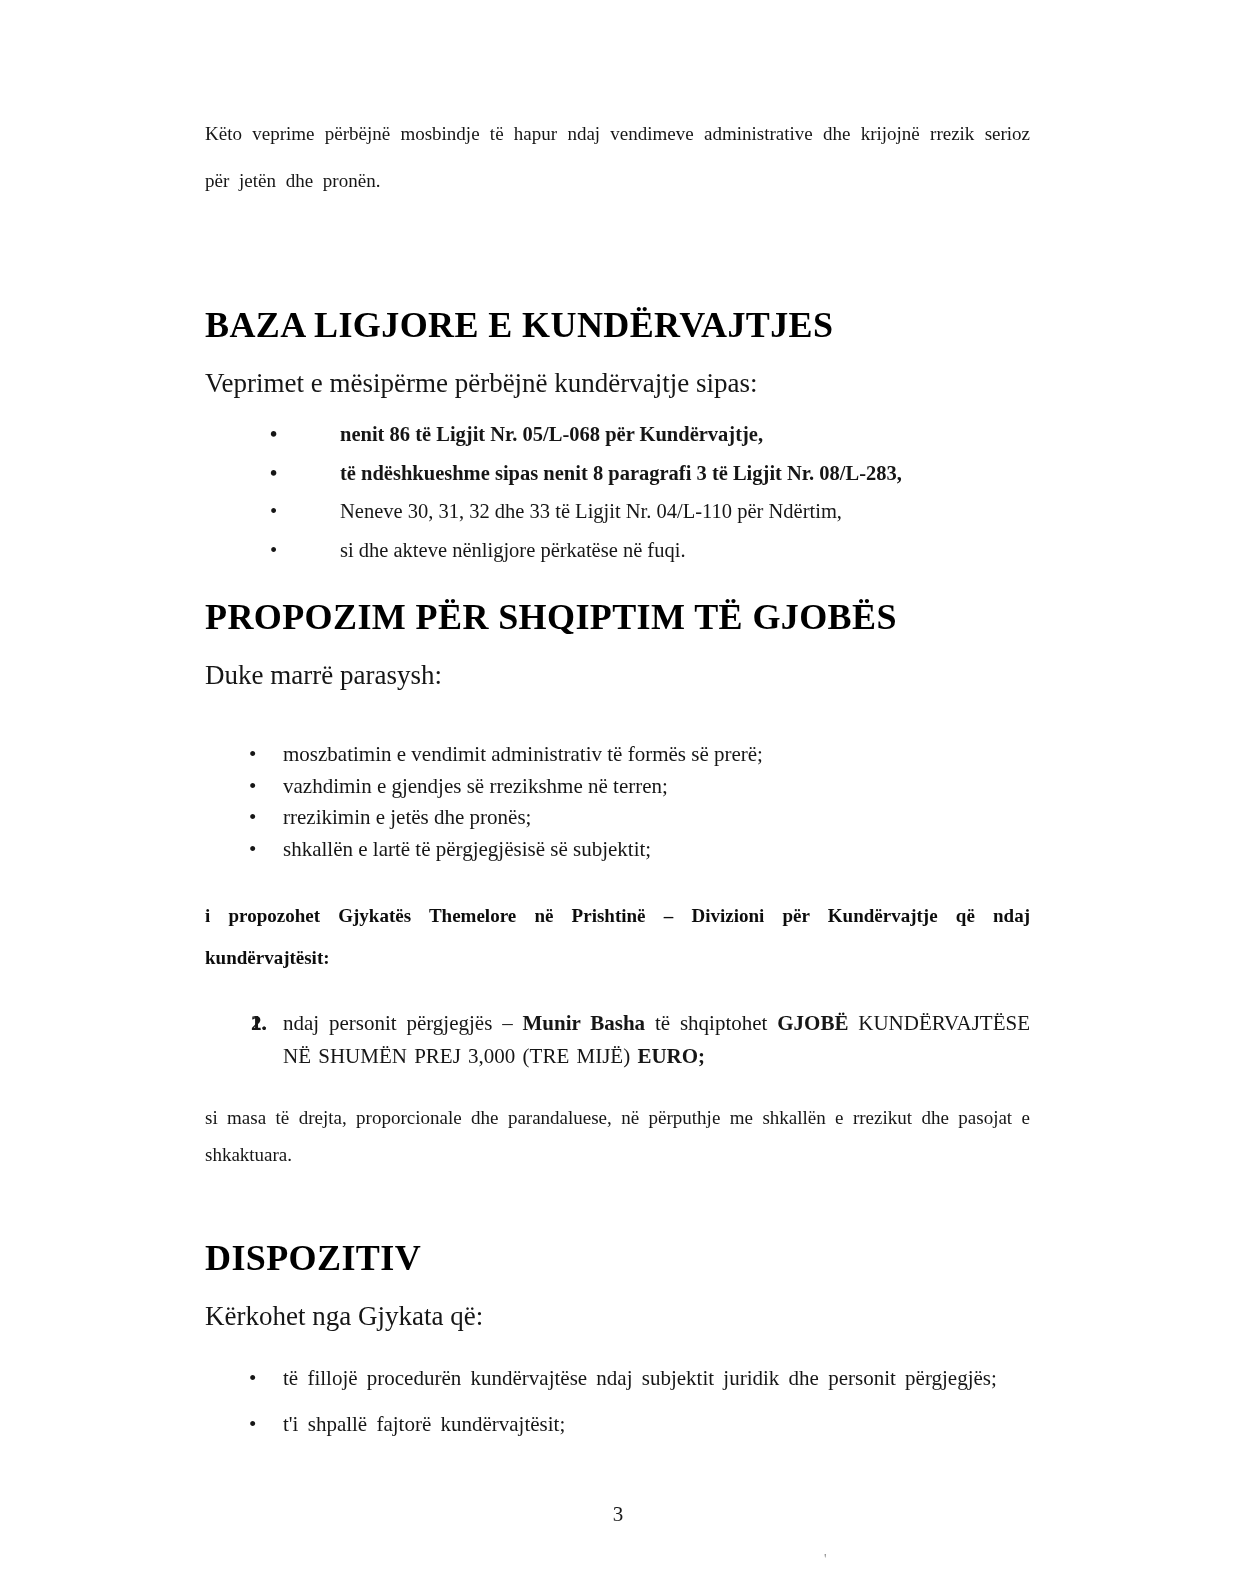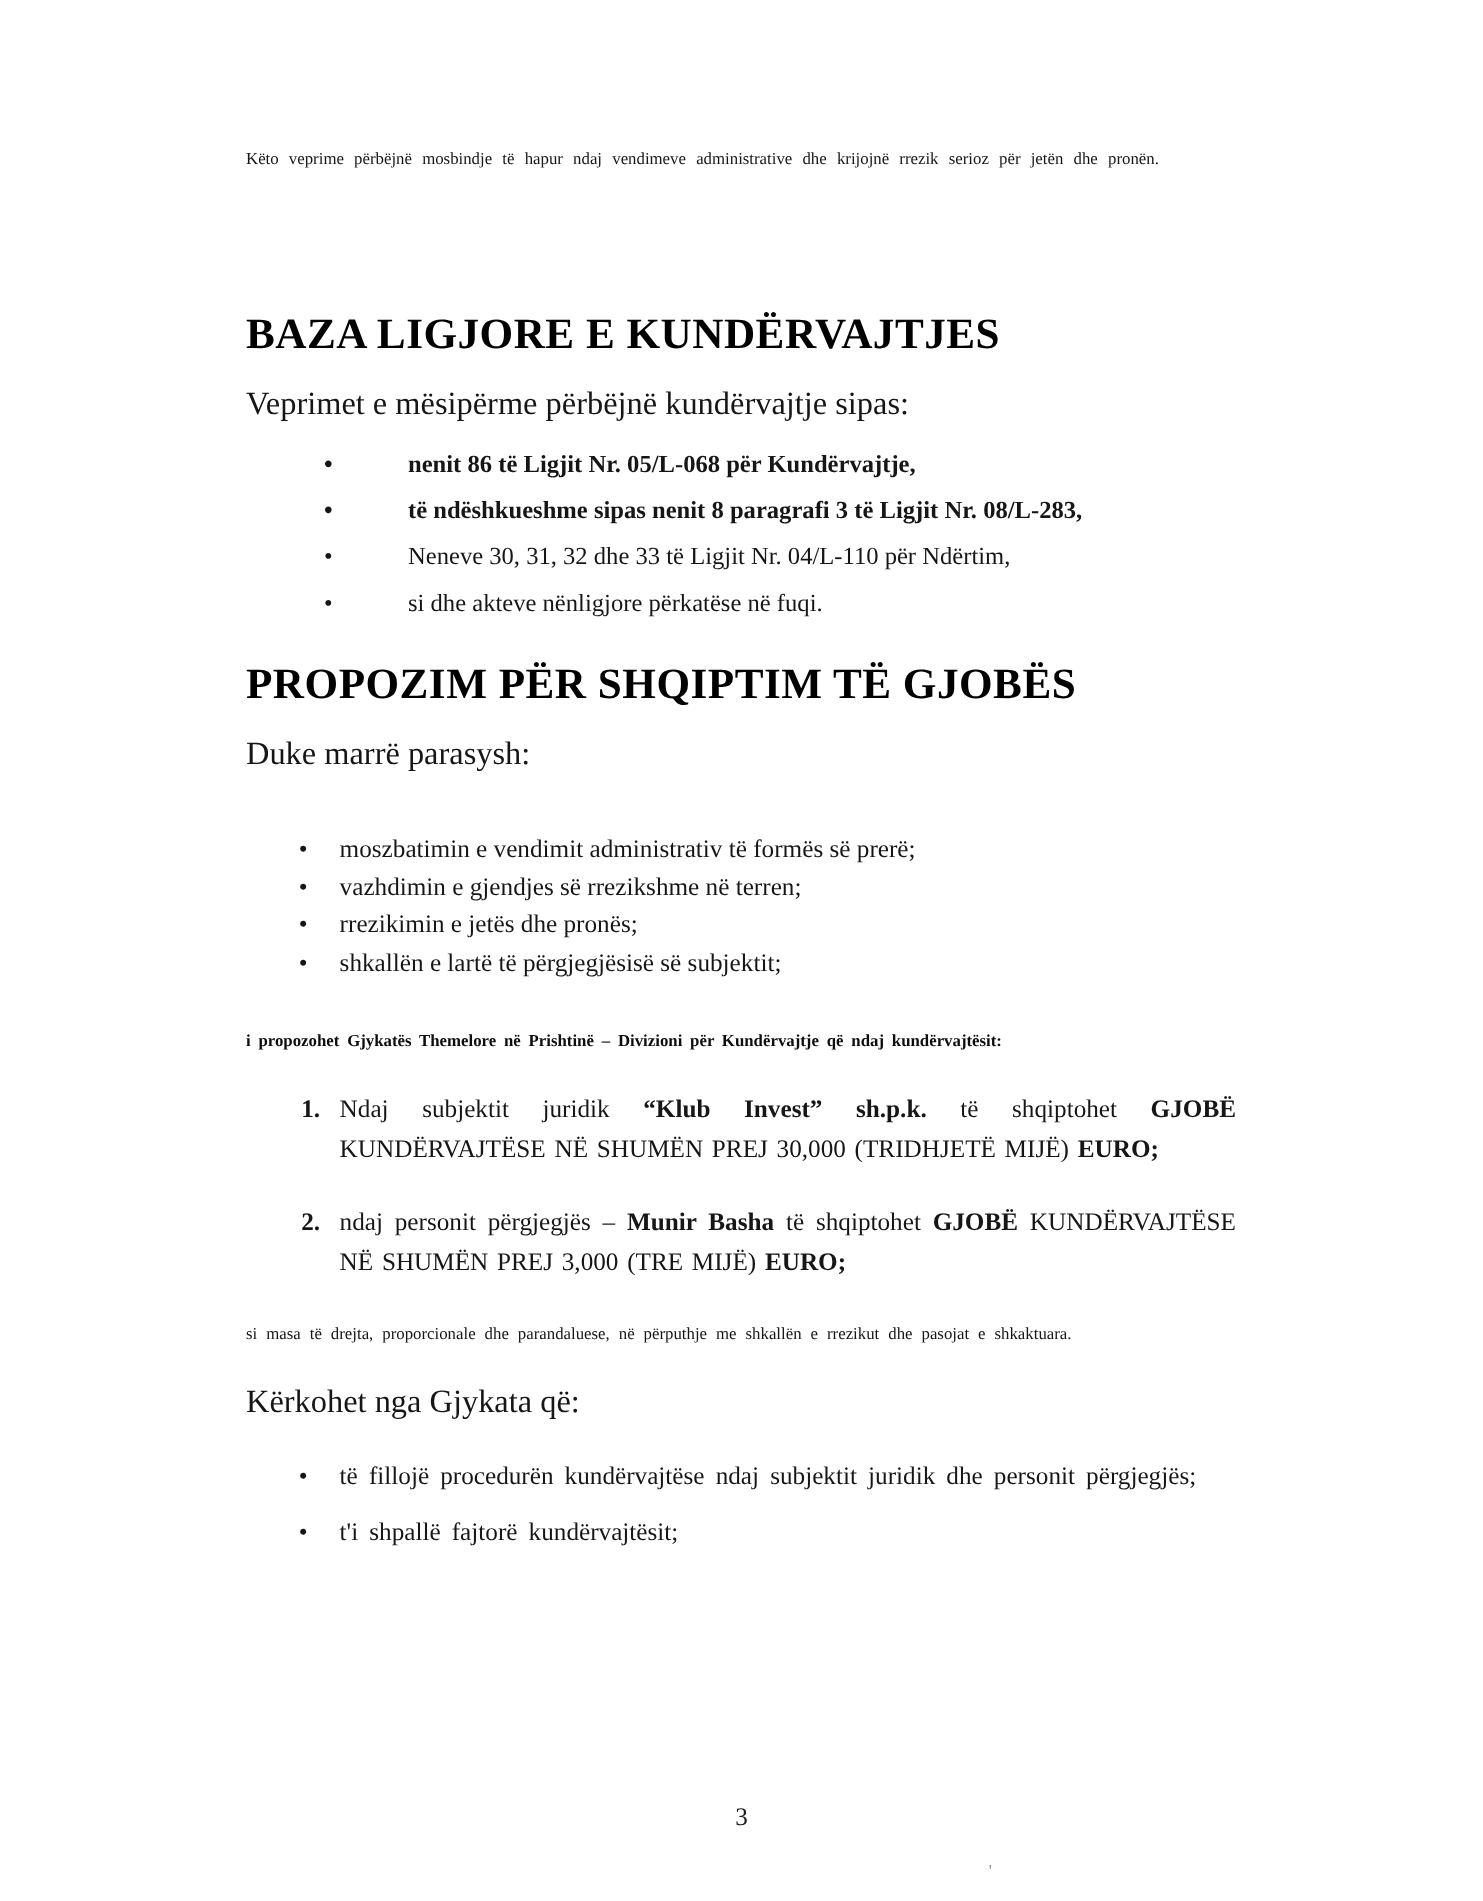--- a/index.html
+++ b/index.html
@@ -19,21 +19,21 @@
   }
   .content {
     position: absolute;
     left: 205px;
     top: 0;
     width: 825px;
   }
   p, h2, ul, ol { margin: 0; padding: 0; }
 
   .para {
-    font-size: 14px;
+    font-size: 19px;
     text-align: justify;
   }
   .intro {
     margin-top: 110px;
     line-height: 47px;
     word-spacing: 5px;
   }
   .heading {
     font-size: 36px;
     font-weight: bold;
@@ -209,30 +209,30 @@
         <span class="marker">•</span>
         <span>shkallën e lartë të përgjegjësisë së subjektit;</span>
       </li>
     </ul>
 
     <p class="para court-para">i propozohet Gjykatës Themelore në Prishtinë – Divizioni për Kundërvajtje që ndaj kundërvajtësit:</p>
 
     <ol class="decision-list">
       <li>
         <span class="num">1.</span>
-        <span><span>Ndaj subjektit juridik </span><span class="b">“Klub Invest” sh.p.k.</span><span> të shqiptohet </span><span class="b">GJOBË</span><span> KUNDËRVAJTËSE NË SHUMËN PREJ 30,000 (TRIDHJETË MIJË) </span><span class="b">EURO;</span></span>
       </li>
       <li>
         <span class="num">2.</span>
         <span><span>ndaj personit përgjegjës – </span><span class="b">Munir Basha</span><span> të shqiptohet </span><span class="b">GJOBË</span><span> KUNDËRVAJTËSE NË SHUMËN PREJ 3,000 (TRE MIJË) </span><span class="b">EURO;</span></span>
       </li>
     </ol>
 
     <p class="para closing">si masa të drejta, proporcionale dhe parandaluese, në përputhje me shkallën e rrezikut dhe pasojat e shkaktuara.</p>
 
+    <h2 class="heading h-dispozitiv">DISPOZITIV</h2>
 
     <p class="lead">Kërkohet nga Gjykata që:</p>
 
     <ul class="request-list">
       <li>
         <span class="marker">•</span>
         <span>të fillojë procedurën kundërvajtëse ndaj subjektit juridik dhe personit përgjegjës;</span>
       </li>
       <li>
         <span class="marker">•</span>

